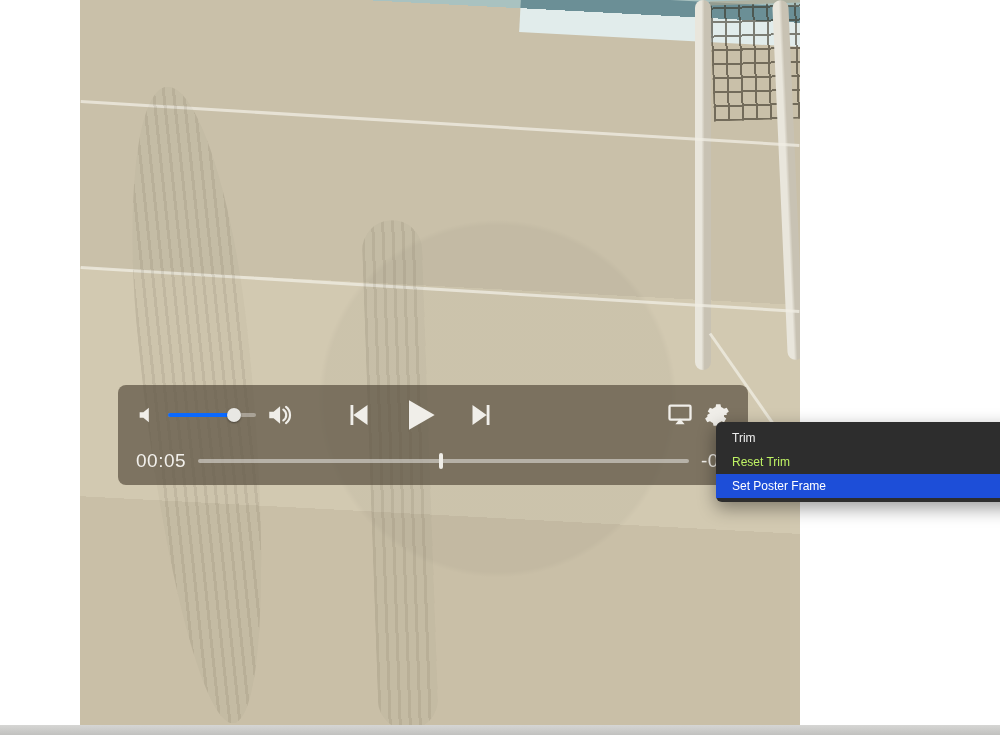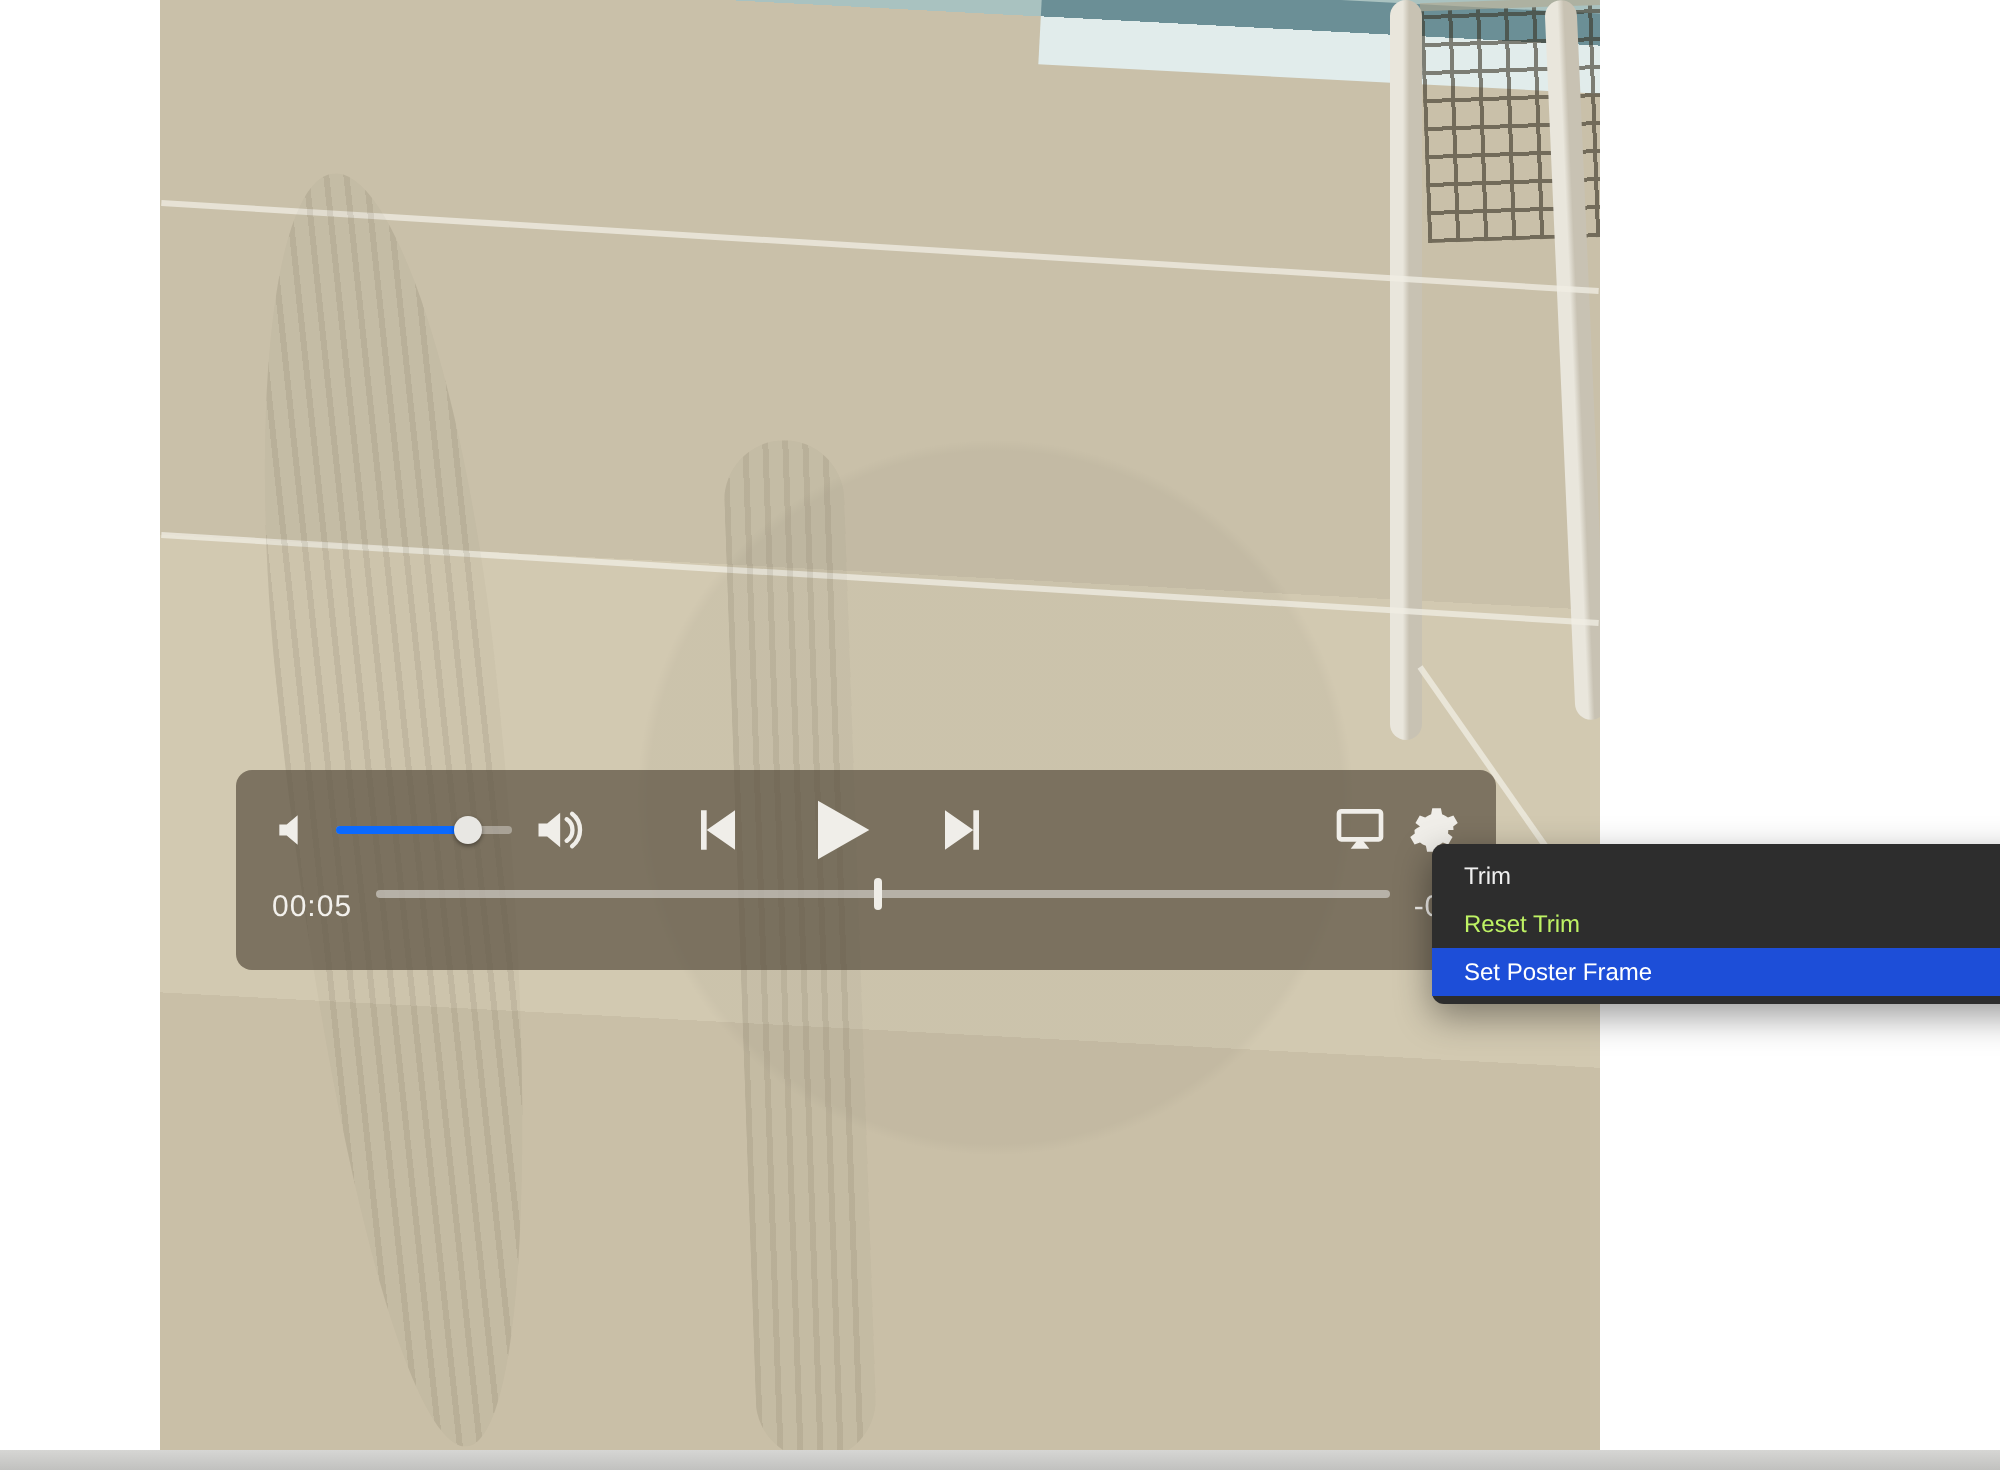--- a/index.html
+++ b/index.html
@@ -88,21 +88,21 @@
 .vol-knob { position:absolute; top:50%; transform:translate(-50%,-50%);
   left:75%; width:14px; height:14px; border-radius:50%;
   background:#e8e7e3; box-shadow:0 1px 2px rgba(0,0,0,.4); }
 
 .icon-btn { display:inline-flex; align-items:center; justify-content:center;
   width: 34px; height:34px; cursor:pointer; }
 .icon-btn svg { width: 100%; height: 100%; }
 .big { width: 44px; height:44px; }
 .group-center { display:flex; align-items:center; gap: 22px; margin-left: 40px; }
 
-.timeline-row { display:flex; align-items:flex-start; height:32px; gap:12px; font-size:15px; }
+.timeline-row { display:flex; align-items:center; height:32px; gap:12px; font-size:19px; }
 .time-text { font-variant-numeric: tabular-nums; letter-spacing:.5px; }
 .scrubber { position:relative; flex:1; height:4px;
   background: rgba(255,255,255,0.45); border-radius:2px; }
 .scrubber-knob { position:absolute; top:50%; transform:translate(-50%,-50%);
   left:49.5%; width:4px; height:16px; background:#efede7; border-radius:2px; }
 
 .settings-menu {
   position:absolute; left:716px; top:422px;
   width:311px;
   background:#2d2d2d;

